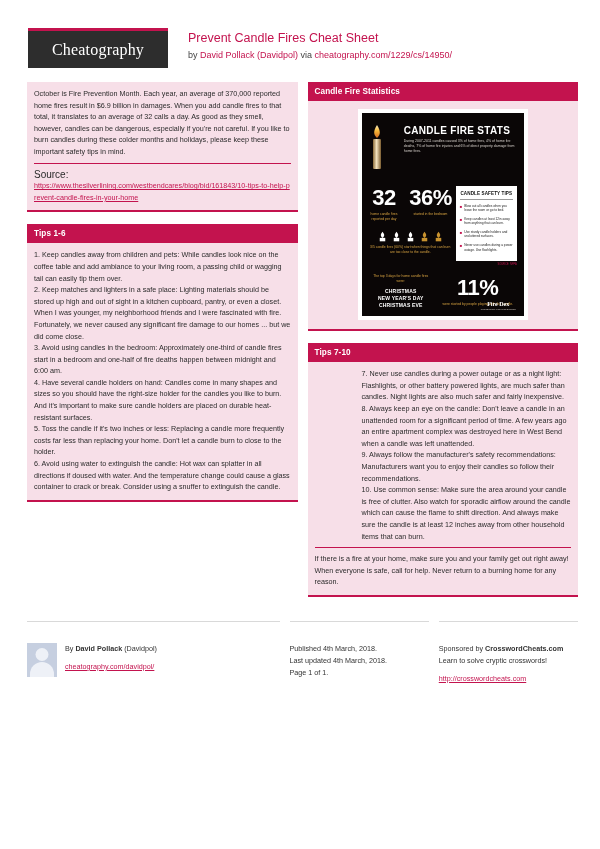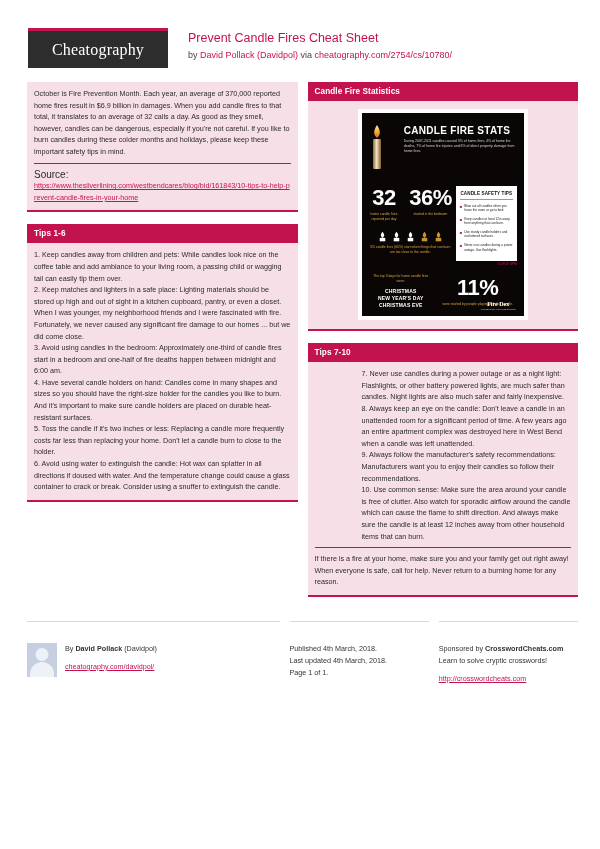--- a/index.html
+++ b/index.html
@@ -126,21 +126,21 @@
 
 <div class="page">
 
   <div class="header">
     <div class="logo-box">
       <span class="logo-text">Cheatography</span>
     </div>
     <div class="title-wrap">
       <div class="sheet-title">Prevent Candle Fires Cheat Sheet</div>
       <div class="byline">
-        <span>by </span><span class="a">David Pollack (Davidpol)</span><span> via </span><span class="a">cheatography.com/2754/cs/10780/</span>
+        <span>by </span><span class="a">David Pollack (Davidpol)</span><span> via </span><span class="a">cheatography.com/1229/cs/14950/</span>
       </div>
     </div>
   </div>
 
   <div class="columns">
 
     <div class="col">
 
       <div class="card">
         <div class="card-body">

